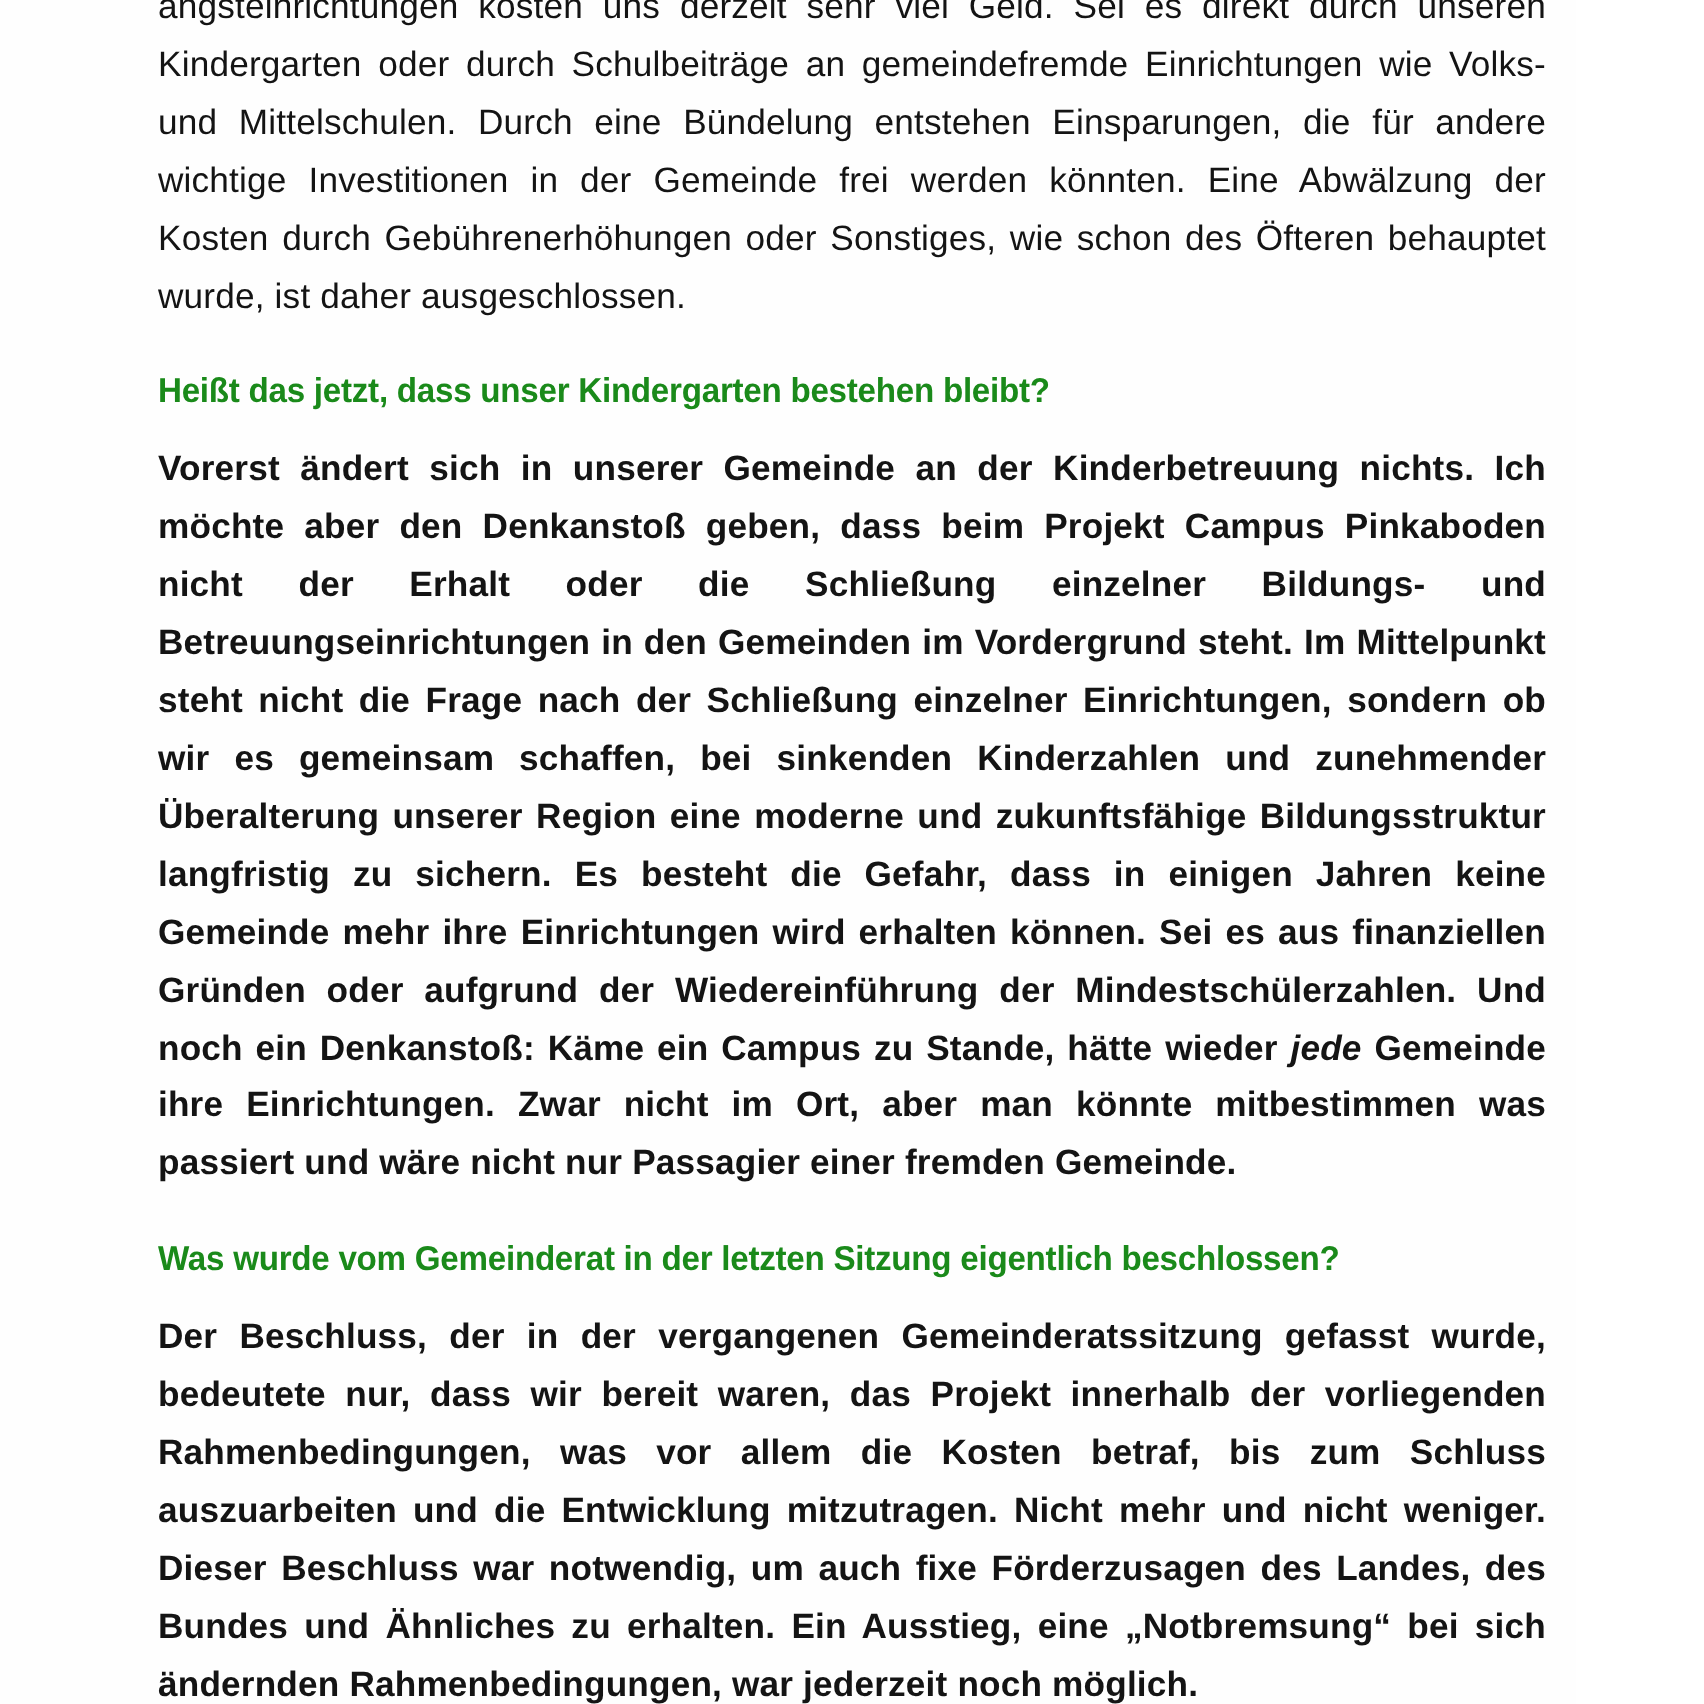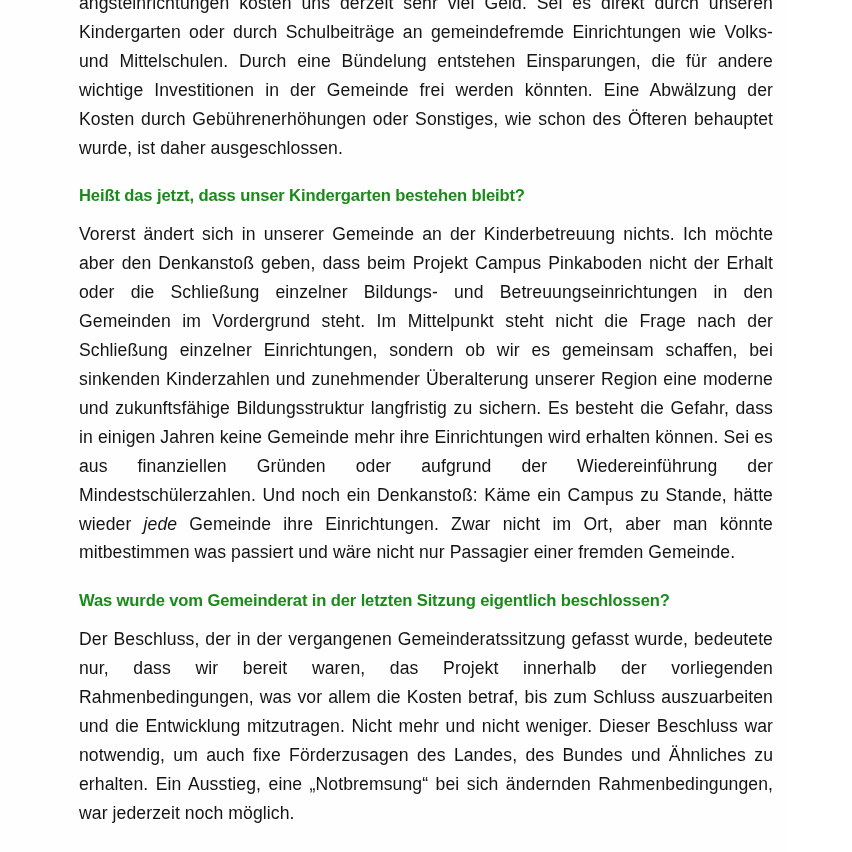--- a/index.html
+++ b/index.html
@@ -41,20 +41,21 @@
     line-height: 28.9px;
     text-align: justify;
     text-justify: inter-word;
     color: #141414;
     letter-spacing: 0.005em;
     -webkit-font-smoothing: antialiased;
   }
 
   p.body-text.last-line-natural {
     text-align-last: left;
+    font-weight: bold;
   }
 
   h2.question {
     margin: 0;
     font-size: 17.2px;
     line-height: 27px;
     font-weight: bold;
     color: #1a8a1a;
     letter-spacing: -0.008em;
     text-align: left;

